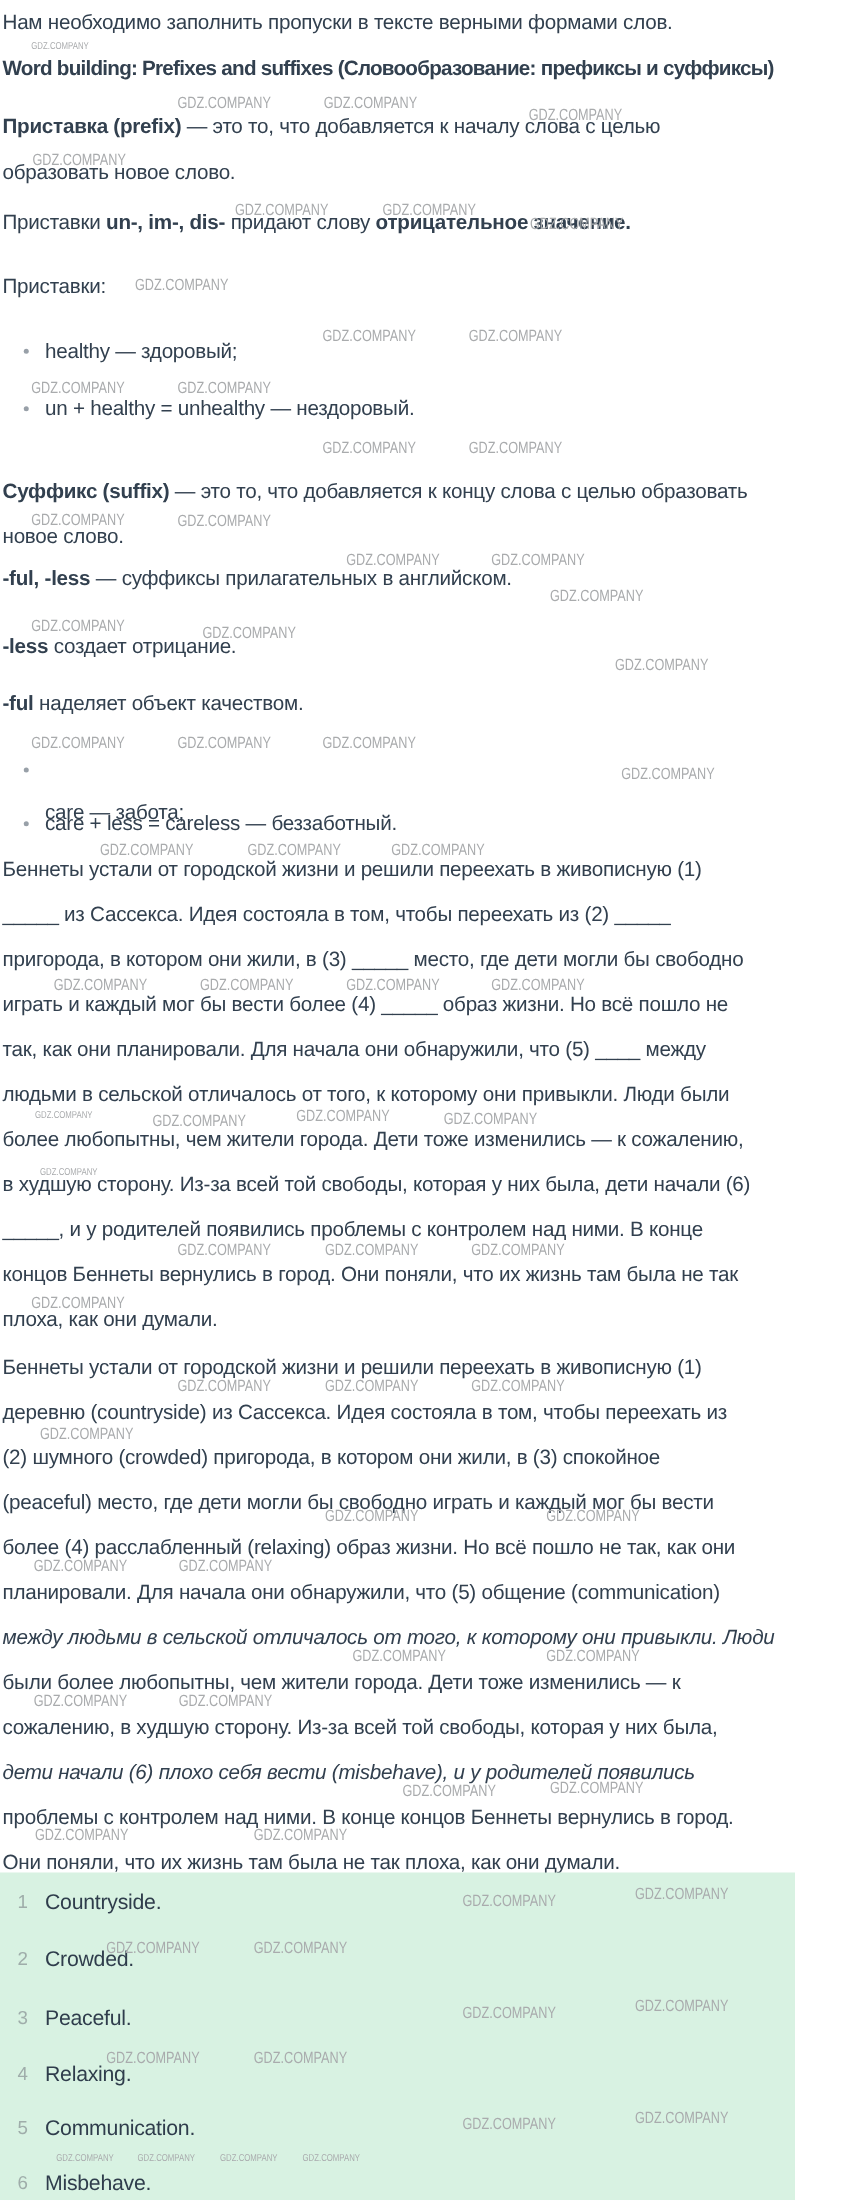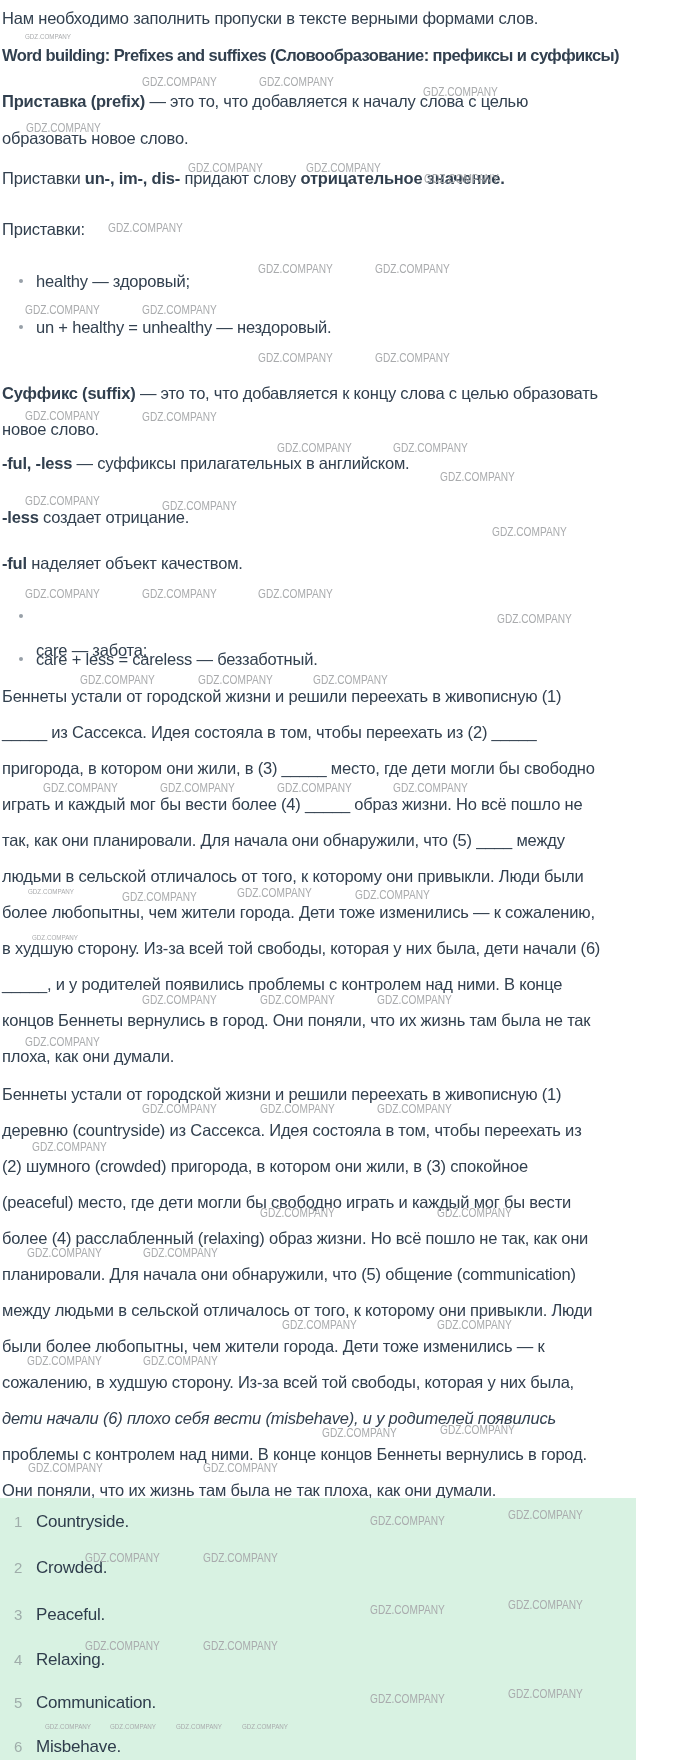--- a/index.html
+++ b/index.html
@@ -94,21 +94,21 @@
       <div class="line" style="top: 1010px;">концов Беннеты вернулись в город. Они поняли, что их жизнь там была не так</div>
       <div class="line" style="top: 1046px;">плоха, как они думали.</div>
     </div>
   <div id="story2-layer">
       <div class="line" style="top: 1084px;">Беннеты устали от городской жизни и решили переехать в живописную (1)</div>
       <div class="line" style="top: 1120px;">деревню (countryside) из Сассекса. Идея состояла в том, чтобы переехать из</div>
       <div class="line" style="top: 1156px;">(2) шумного (crowded) пригорода, в котором они жили, в (3) спокойное</div>
       <div class="line" style="top: 1192px;">(peaceful) место, где дети могли бы свободно играть и каждый мог бы вести</div>
       <div class="line" style="top: 1228px;">более (4) расслабленный (relaxing) образ жизни. Но всё пошло не так, как они</div>
       <div class="line" style="top: 1264px;">планировали. Для начала они обнаружили, что (5) общение (communication)</div>
-      <div class="line" style="top: 1300px;">между людьми в сельской отличалось от того, к которому они привыкли. Люди</div>
+      <div class="line" style="top: 1300px; font-style: italic;">между людьми в сельской отличалось от того, к которому они привыкли. Люди</div>
       <div class="line" style="top: 1336px;">были более любопытны, чем жители города. Дети тоже изменились — к</div>
       <div class="line" style="top: 1372px;">сожалению, в худшую сторону. Из-за всей той свободы, которая у них была,</div>
       <div class="line" style="top: 1408px; font-style: italic;">дети начали (6) плохо себя вести (misbehave), и у родителей появились</div>
       <div class="line" style="top: 1444px;">проблемы с контролем над ними. В конце концов Беннеты вернулись в город.</div>
       <div class="line" style="top: 1480px;">Они поняли, что их жизнь там была не так плоха, как они думали.</div>
     </div>
   <div id="answers-box" style="top: 1498px; width: 636px; height: 262px; background: rgb(216, 242, 226);">
       <div class="ans-row" style="top: 14px;">
         <span class="ans-num" style="color: rgb(159, 173, 170);">1</span>
         <span class="ans-label">Countryside.</span>

